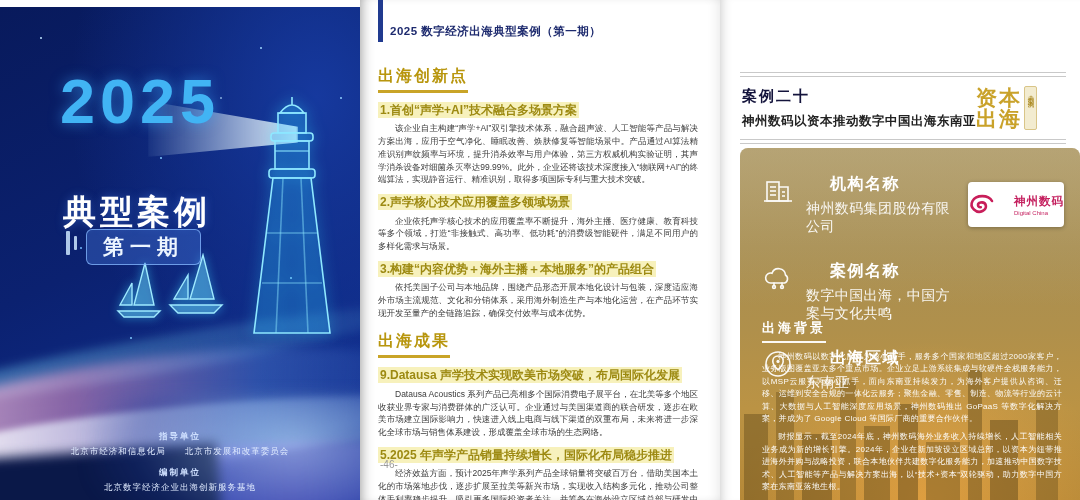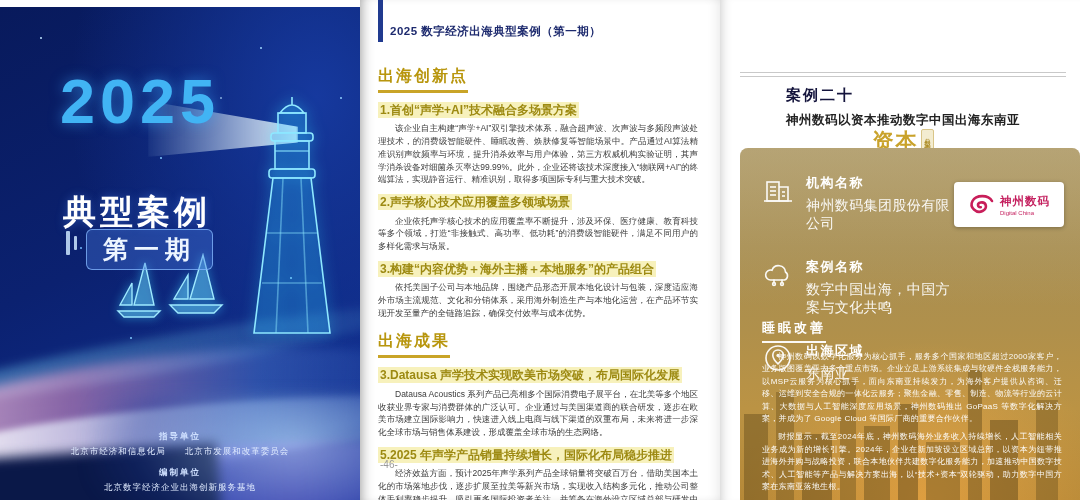--- a/index.html
+++ b/index.html
@@ -28,21 +28,21 @@
   .beam{position:absolute;left:148px;top:94px;width:150px;height:56px;
       clip-path:polygon(0 0,100% 46%,100% 74%,0 100%);filter:blur(1px);
       background:linear-gradient(to right,rgba(190,235,255,.06),rgba(236,250,255,.92));}
   .lh{position:absolute;right:12px;top:86px;filter:drop-shadow(0 0 7px rgba(45,215,255,.7));}
   .boats{position:absolute;left:112px;top:246px;filter:drop-shadow(0 0 5px rgba(60,210,255,.8));}
   .year{position:absolute;left:60px;top:58px;font-size:63px;font-weight:bold;letter-spacing:5px;
       color:#41b4f4;text-shadow:0 0 14px rgba(60,170,255,.55);}
   .ctitle{position:absolute;left:63px;color:#fff;font-weight:bold;font-size:33px;letter-spacing:4px;
       text-shadow:0 0 10px rgba(90,150,255,.4);}
   .t1{top:138px;} .t2{top:183px;}
-  .badge{position:absolute;left:86px;top:222px;padding:3px 16px;font-size:25px;font-weight:bold;
+  .badge{position:absolute;left:86px;top:222px;padding:3px 16px;font-size:21px;font-weight:bold;
       color:#ecf5ff;letter-spacing:6px;background:rgba(70,120,220,.38);
       border:1px solid rgba(135,185,255,.75);border-radius:6px;}
   .bbar1,.bbar2{position:absolute;background:rgba(205,230,255,.85);border-radius:1px;}
   .bbar1{left:66px;top:224px;width:4px;height:24px;}
   .bbar2{left:74px;top:229px;width:3px;height:14px;}
   .cfooter{position:absolute;left:0;right:0;top:424px;text-align:center;color:#d4e4ff;}
   .f-label{font-size:8.5px;font-weight:bold;letter-spacing:2px;color:#cfe0ff;}
   .f-units{font-size:8.5px;margin-top:3px;letter-spacing:1px;color:#e0ebff;}
   .f-label2{margin-top:9px;}
   
@@ -57,21 +57,21 @@
   .item-head{display:inline;background:#f7f1bc;color:#9d8a12;font-weight:bold;font-size:12px;
       padding:1px 2px;line-height:1.7;}
   .item-body{font-size:8.5px;color:#3c3c3c;line-height:1.5;text-align:justify;text-indent:2em;
       margin:2px 0 6px;}
   .pagenum{position:absolute;left:20px;bottom:30px;font-size:10px;color:#999;}
   
   .page-right{position:absolute;left:720px;top:0;width:360px;height:500px;background:#fff;
       box-shadow:inset 10px 0 12px -10px rgba(0,0,0,.25);}
   .case-header{position:absolute;left:20px;right:14px;top:72px;}
   .dbl{height:3px;border-top:1px solid #c9c9c9;border-bottom:1px solid #c9c9c9;}
-  .ch-inner{display:flex;justify-content:flex-start;align-items:center;padding:9px 2px 9px;flex-direction:column;}
+  .ch-inner{display:flex;justify-content:flex-start;align-items:center;padding:9px 2px 9px;}
   .case-num{font-size:15px;font-weight:bold;color:#14143c;letter-spacing:2px;}
   .case-title{font-size:12.5px;font-weight:bold;color:#222;margin-top:7px;letter-spacing:.5px;}
   .cat{display:flex;align-items:center;gap:4px;}
   .cat-chars{display:grid;grid-template-columns:auto auto;column-gap:2px;line-height:1.02;
       font-size:21px;font-weight:bold;color:#c9a22a;}
   .cat-badge{writing-mode:vertical-rl;font-size:6.5px;color:#a8861c;background:#f3ecd0;
       border:1px solid #d9c588;border-radius:2px;padding:3px 1px;letter-spacing:2px;height:36px;}
   .gold-card{position:absolute;left:20px;right:0;top:148px;bottom:0;border-radius:8px 8px 0 0;overflow:hidden;
       background:linear-gradient(180deg,#ac9660 0%,#a98f52 28%,#b0904b 52%,#bb9344 74%,#b68938 100%);}
   .haze{position:absolute;inset:0;background:linear-gradient(180deg,rgba(205,195,165,.30),rgba(0,0,0,0) 45%);}
@@ -81,24 +81,24 @@
       background-image:
         linear-gradient(#6e5420,#6e5420),linear-gradient(#7a5d24,#7a5d24),linear-gradient(#654c1c,#654c1c),
         linear-gradient(#7a5d24,#7a5d24),linear-gradient(#6e5420,#6e5420),linear-gradient(#654c1c,#654c1c),
         linear-gradient(#7a5d24,#7a5d24),linear-gradient(#6e5420,#6e5420),linear-gradient(#654c1c,#654c1c),
         linear-gradient(#7a5d24,#7a5d24);
       background-size:24px 86px,18px 108px,30px 66px,16px 120px,26px 74px,20px 96px,34px 58px,14px 130px,28px 80px,22px 100px;
       background-position:4px 100%,36px 100%,62px 100%,100px 100%,124px 100%,158px 100%,186px 100%,228px 100%,250px 100%,296px 100%;}
   .info{position:absolute;left:22px;top:26px;right:130px;}
   .irow{display:flex;gap:12px;align-items:flex-start;margin-bottom:25px;}
   .i-icn{flex:0 0 32px;opacity:.95;}
-  .i-label{font-size:13px;font-weight:bold;color:#fff;letter-spacing:1.5px;}
+  .i-label{font-size:16px;font-weight:bold;color:#fff;letter-spacing:1.5px;margin-left:24px;}
   .i-value{font-size:14px;color:rgba(255,255,255,.93);margin-top:5px;letter-spacing:.4px;}
-  .logo-box{position:absolute;right:16px;top:34px;width:110px;height:45px;background:#fff;border-radius:4px;
-      display:flex;align-items:center;justify-content:center;gap:6px;box-shadow:0 1px 4px rgba(0,0,0,.3);}
+  .logo-box{position:absolute;right:16px;top:34px;width:96px;height:45px;background:#fff;border-radius:4px;
+      display:flex;align-items:center;justify-content:space-between;gap:6px;box-shadow:0 1px 4px rgba(0,0,0,.3);}
   .logo-cn{font-size:11.5px;font-weight:bold;color:#c41f5e;letter-spacing:1px;}
   .logo-en{font-size:6px;color:#c41f5e;margin-top:1px;}
   .bg-sec{position:absolute;left:22px;right:18px;top:170px;}
   .bg-title{display:inline-block;color:#fff;font-size:13px;font-weight:bold;letter-spacing:3px;
       border-bottom:2px solid rgba(255,255,255,.95);padding-bottom:4px;margin-bottom:8px;}
   .bg-para{font-size:8px;color:rgba(255,255,255,.96);line-height:1.55;text-align:justify;
       text-indent:2em;margin:0 0 6px;letter-spacing:.3px;}
 </style>
 </head>
 <body>
@@ -154,29 +154,29 @@
 
 <div class="page-mid">
   <div class="mid-header">
     <div class="vbar"></div>
     <div class="mid-h-text">2025 数字经济出海典型案例（第一期）</div>
   </div>
   <div class="mid-body">
     <div class="sec-title">出海创新点</div>
     <div>
       <span class="item-head">1.首创“声学+AI”技术融合多场景方案</span>
-      <p class="item-body">该企业自主构建“声学+AI”双引擎技术体系，融合超声波、次声波与多频段声波处理技术，的消费级智能硬件、睡眠改善、焕肤修复等智能场景中。产品通过AI算法精准识别声纹频率与环境，提升消杀效率与用户体验，第三方权威机构实验证明，其声学消杀设备对细菌杀灭率达99.99%。此外，企业还将该技术深度接入“物联网+AI”的终端算法，实现静音运行、精准识别，取得多项国际专利与重大技术突破。</p>
+      <p class="item-body">该企业自主构建“声学+AI”双引擎技术体系，融合超声波、人工智能等产品与解决方案出海，应用于空气净化、睡眠改善、焕肤修复等智能场景中。产品通过AI算法精准识别声纹频率与环境，提升消杀效率与用户体验，第三方权威机构实验证明，其声学消杀设备对细菌杀灭率达99.99%。此外，企业还将该技术深度接入“物联网+AI”的终端算法，实现静音运行、精准识别，取得多项国际专利与重大技术突破。</p>
       <span class="item-head">2.声学核心技术应用覆盖多领域场景</span>
-      <p class="item-body">企业依托声学核心技术的应用覆盖率不断提升，涉及环保、医疗健康、教育科技等多个领域，打造“非接触式、高功率、低功耗”的消费级智能硬件，满足不同用户的多样化需求与场景。</p>
+      <p class="item-body">企业依托声学核心技术的应用覆盖率不断提升，海外主播、医疗健康、教育科技等多个领域，打造“非接触式、高功率、低功耗”的消费级智能硬件，满足不同用户的多样化需求与场景。</p>
       <span class="item-head">3.构建“内容优势＋海外主播＋本地服务”的产品组合</span>
       <p class="item-body">依托美国子公司与本地品牌，围绕产品形态开展本地化设计与包装，深度适应海外市场主流规范、文化和分销体系，采用海外制造生产与本地化运营，在产品环节实现开发至量产的全链路追踪，确保交付效率与成本优势。</p>
     </div>
     <div class="sec-title">出海成果</div>
     <div>
-      <span class="item-head">3.Datausa 声学技术实现欧美市场突破，布局国际化发展</span>
+      <span class="item-head">9.Datausa 声学技术实现欧美市场突破，布局国际化发展</span>
       <p class="item-body">Datausa Acoustics 系列产品已亮相多个国际消费电子展平台，在北美等多个地区收获业界专家与消费群体的广泛认可。企业通过与美国渠道商的联合研发，逐步在欧美市场建立国际影响力，快速进入线上电商与线下渠道的双重布局，未来将进一步深化全球市场与销售体系建设，形成覆盖全球市场的生态网络。</p>
       <span class="item-head">5.2025 年声学产品销量持续增长，国际化布局稳步推进</span>
       <p class="item-body">经济效益方面，预计2025年声学系列产品全球销量将突破百万台，借助美国本土化的市场落地步伐，逐步扩展至拉美等新兴市场，实现收入结构多元化，推动公司整体毛利率稳步提升，吸引更多国际投资者关注，并筹备在海外设立区域总部与研发中心，为企业长期增长打下基础。</p>
       
       
     </div>
   </div>
   <div class="pagenum">-46-</div>
 </div>
 
@@ -259,18 +259,18 @@
       <svg width="26" height="22" viewBox="0 0 26 22">
         <path d="M24,7 C20.5,0.5 8,0.5 4.5,7 C1,13.5 8.5,20 14.5,17 C20,14.3 18.5,7.5 12.5,8.5 C8.8,9.2 9.5,13.5 12.8,13.2" stroke="#c81e5a" stroke-width="2.6" fill="none" stroke-linecap="round"></path>
       </svg>
       <div>
         <div class="logo-cn">神州数码</div>
         <div class="logo-en">Digital China</div>
       </div>
     </div>
 
     <div class="bg-sec">
-      <div class="bg-title">睡眠改善</div>
+      <div class="bg-title">出海背景</div>
       <p class="bg-para">神州数码以数字化服务为核心抓手，服务多个国家和地区超过2000家客户，业务版图覆盖亚太多个重点市场。企业立足上游系统集成与软硬件全栈服务能力，以MSP云服务为核心抓手，面向东南亚持续发力，为海外客户提供从咨询、迁移、运维到安全合规的一体化云服务；聚焦金融、零售、制造、物流等行业的云计算、大数据与人工智能深度应用场景，神州数码推出 GoPaaS 等数字化解决方案，并成为了 Google Cloud 等国际厂商的重要合作伙伴。</p>
       <p class="bg-para">财报显示，截至2024年底，神州数码海外业务收入持续增长，人工智能相关业务成为新的增长引擎。2024年，企业在新加坡设立区域总部，以资本为纽带推进海外并购与战略投资，联合本地伙伴共建数字化服务能力，加速推动中国数字技术、人工智能等产品与解决方案出海，以“技术+资本”双轮驱动，助力数字中国方案在东南亚落地生根。</p>
     </div>
   </div>
 </div>
 
 </body></html>

